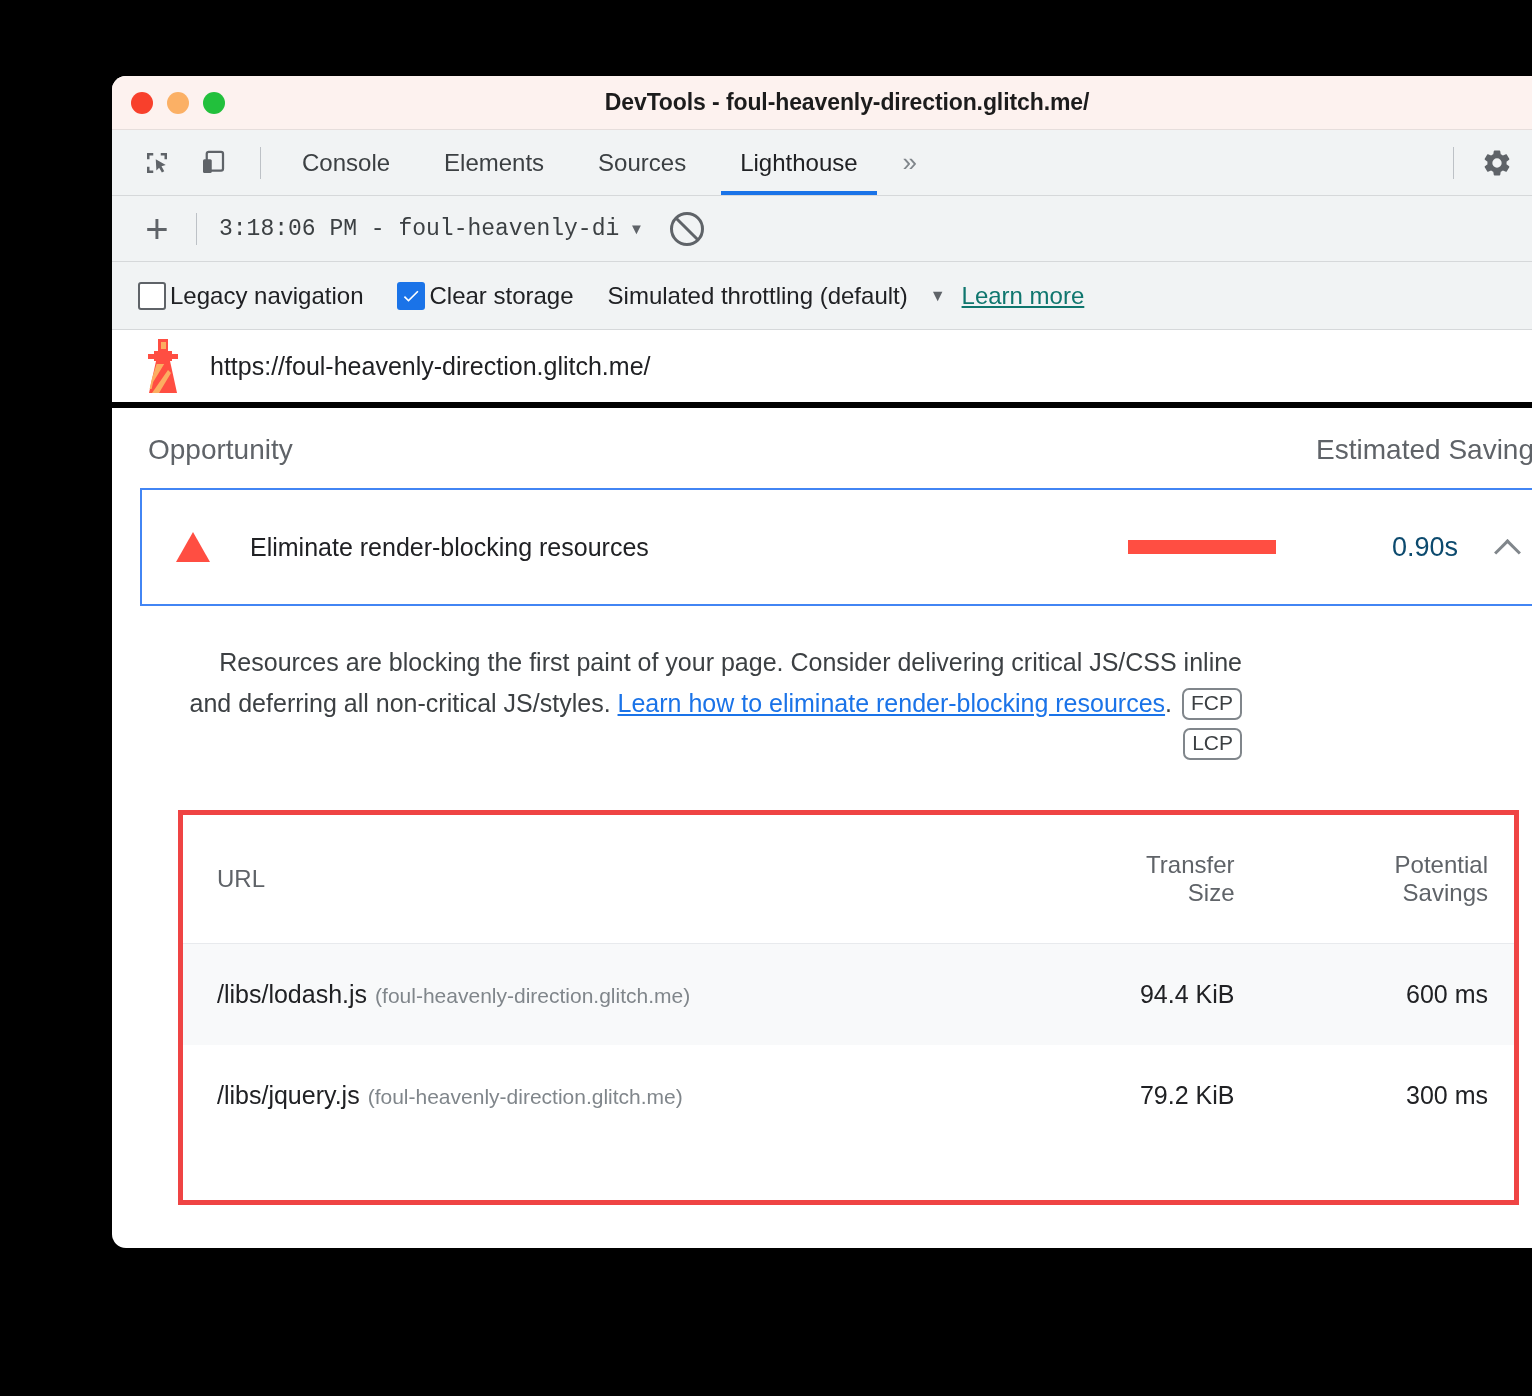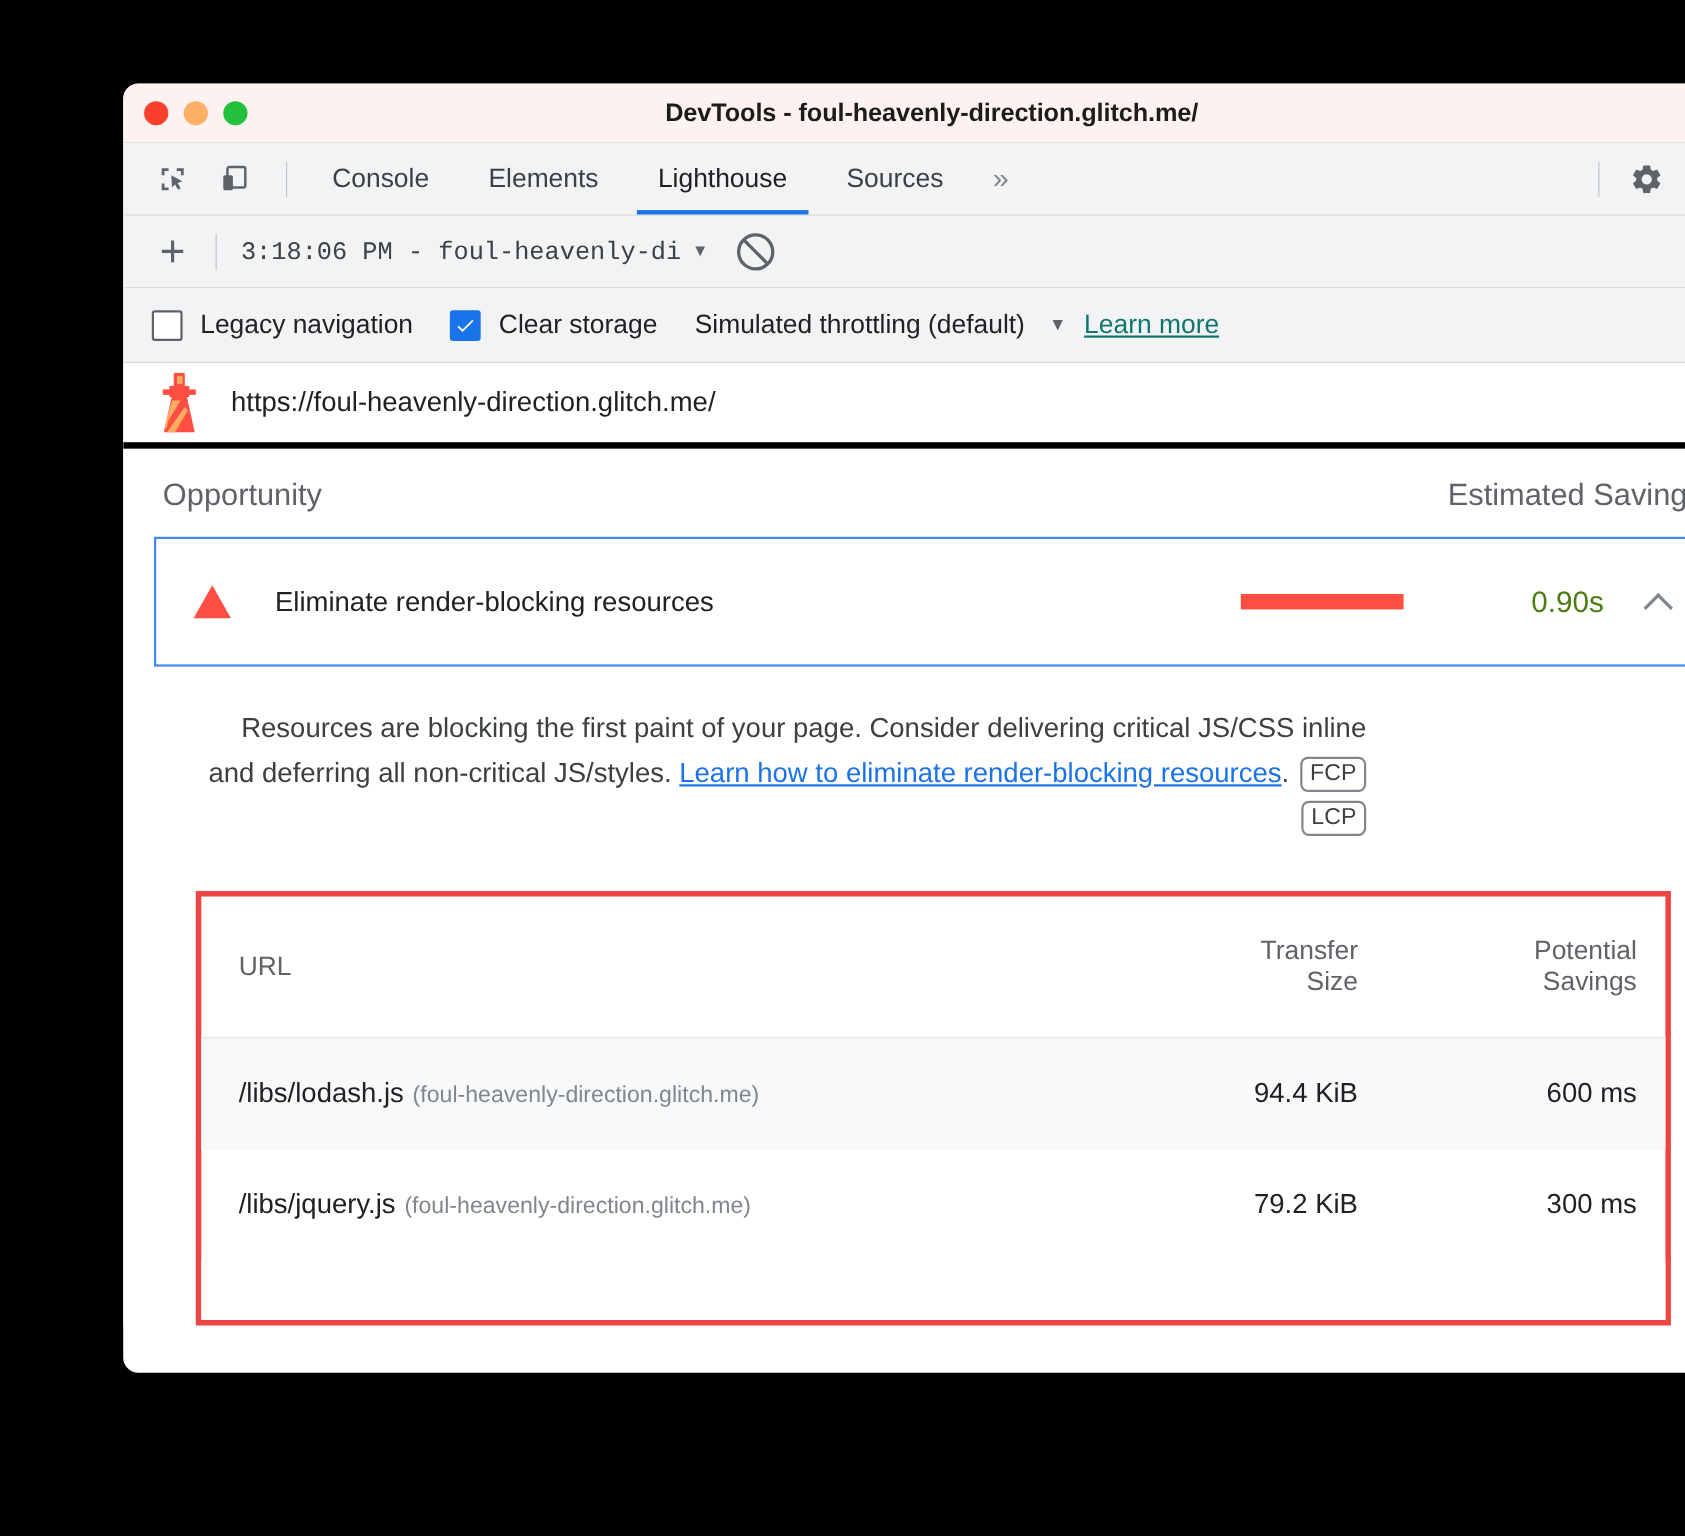--- a/index.html
+++ b/index.html
@@ -108,21 +108,21 @@
     transform: translateX(-50%) rotate(-45deg); transform-origin: center;
   }
 
   
   .optbar {
     height: 68px; background: #f1f3f4;
     display: flex; align-items: center;
     padding-left: 26px; gap: 0;
     border-bottom: 1px solid #d6d8da;
   }
-  .opt { display: flex; align-items: center; gap: 16px; }
+  .opt { display: flex; align-items: center; gap: 4px; }
   .cbox-empty {
     width: 28px; height: 28px; border: 2px solid #5f6368; border-radius: 3px;
     background: #fff;
   }
   .cbox-checked {
     width: 28px; height: 28px; border-radius: 3px; background: #1a73e8;
     display: flex; align-items: center; justify-content: center;
   }
   .cbox-checked svg { display: block; }
   .opt-label { font-size: 24px; color: #202124; }
@@ -169,21 +169,21 @@
     border-right: 17px solid transparent;
     border-bottom: 30px solid #ff4e42;
     flex: none;
   }
   .opp-title { font-size: 25px; color: #202124; margin-left: 40px; }
   .opp-right { margin-left: auto; display: flex; align-items: center; gap: 0; }
   .savings-bar {
     width: 148px; height: 14px; background: #ff4e42;
     margin-right: 72px;
   }
-  .savings-val { font-size: 27px; color: #4d7c0f; width: 110px; text-align: right; }
+  .savings-val { font-size: 27px; color: #0c4a6e; width: 110px; text-align: right; }
   .chev-up {
     margin-left: 38px; width: 26px; height: 26px; position: relative;
   }
   .chev-up::before {
     content: ""; position: absolute; left: 2px; top: 9px;
     width: 16px; height: 16px;
     border-left: 3px solid #80868b; border-top: 3px solid #80868b;
     transform: rotate(45deg);
   }
 
@@ -257,22 +257,22 @@
         <svg width="30" height="30" viewBox="0 0 24 24">
               <rect x="7" y="3" width="13" height="15" rx="1.5" fill="none" stroke="#5f6368" stroke-width="1.8"></rect>
               <rect x="4" y="9" width="7" height="11" rx="1.2" fill="#5f6368"></rect>
             </svg>
       </span>
       <span class="vdiv"></span>
     </div>
     <div class="tabs">
       <div class="tab">Console</div>
       <div class="tab">Elements</div>
+      <div class="tab">Sources</div>
       <div class="tab active">Lighthouse</div>
-      <div class="tab">Sources</div>
       <div class="chev-more">»</div>
     </div>
     <div class="tabbar-right">
       <span class="vdiv"></span>
       <span class="tool-btn">
         <svg width="32" height="32" viewBox="0 0 24 24">
               <path fill="#5f6368" d="M19.1 12.9c0-.3.1-.6.1-.9s0-.6-.1-.9l2-1.6c.2-.1.2-.4.1-.6l-1.9-3.2c-.1-.2-.4-.3-.6-.2l-2.3.9c-.5-.4-1-.7-1.6-.9l-.4-2.5c0-.2-.2-.4-.5-.4h-3.8c-.2 0-.4.2-.5.4l-.4 2.5c-.6.2-1.1.6-1.6.9l-2.3-.9c-.2-.1-.5 0-.6.2L2.8 8.9c-.1.2-.1.4.1.6l2 1.6c0 .3-.1.6-.1.9s0 .6.1.9l-2 1.6c-.2.1-.2.4-.1.6l1.9 3.2c.1.2.4.3.6.2l2.3-.9c.5.4 1 .7 1.6.9l.4 2.5c.1.2.3.4.5.4h3.8c.2 0 .4-.2.5-.4l.4-2.5c.6-.2 1.1-.6 1.6-.9l2.3.9c.2.1.5 0 .6-.2l1.9-3.2c.1-.2.1-.4-.1-.6l-2-1.6zM12 15.5A3.5 3.5 0 1112 8.5a3.5 3.5 0 010 7z"></path>
             </svg>
       </span>
       <span class="kebab">

